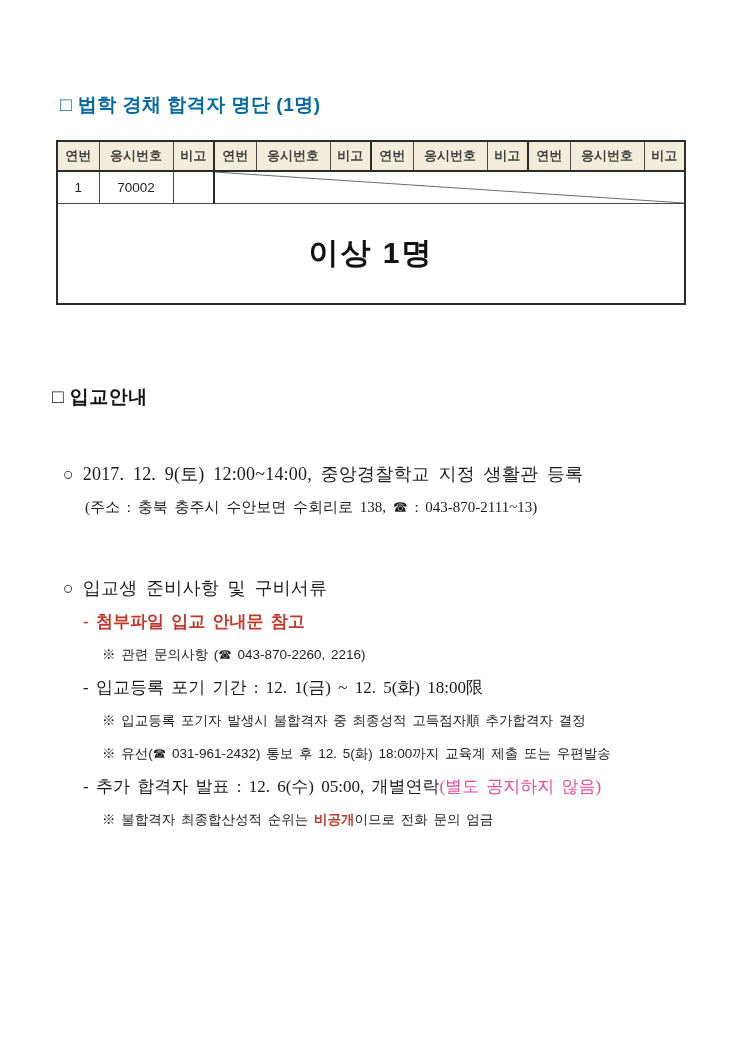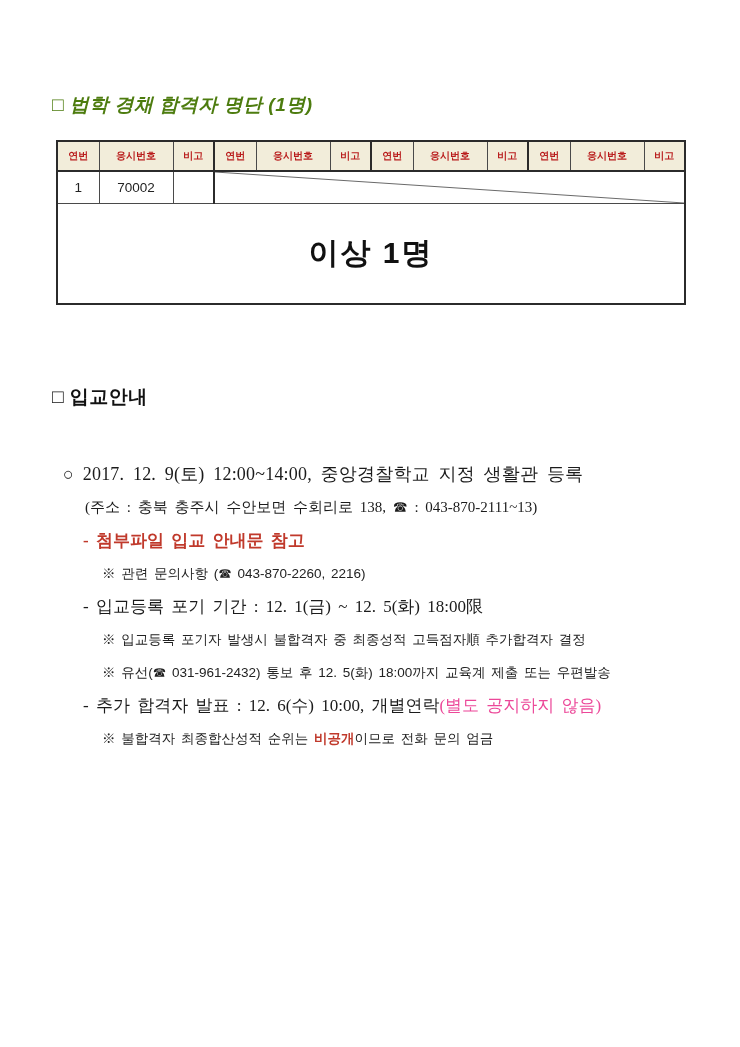--- a/index.html
+++ b/index.html
@@ -5,40 +5,40 @@
   html,body{margin:0;padding:0;}
   body{
     width:740px;height:1047px;background:#ffffff;
     font-family:"Liberation Sans",sans-serif;
     color:#1b1b1b;overflow:hidden;
   }
   .page{position:relative;width:740px;height:1047px;background:#ffffff;}
 
   
   .sec-title{
-    position:absolute;left:52px;margin:0;
+    position:absolute;left:60px;margin:0;
     font-family:"Liberation Sans",sans-serif;
-    font-size:19px;font-weight:bold;color:#4d7c0f;
-    letter-spacing:0.5px;white-space:nowrap;font-style:italic;
+    font-size:19px;font-weight:bold;color:#0369a1;
+    letter-spacing:0.5px;white-space:nowrap;
   }
   .sec-title.first{top:92px;}
 
   
   .pass-table{
     position:absolute;left:56px;top:140px;
     border-collapse:collapse;table-layout:fixed;width:628px;
     border:2px solid #2b2b2b;
   }
   .pass-table th,.pass-table td{
     border:1px solid #4a4a4a;padding:0;text-align:center;vertical-align:middle;
     overflow:hidden;
   }
   .pass-table th{
     background:#f2edda;height:28px;
-    font-size:10px;font-weight:bold;color:#b91c1c;
+    font-size:13px;font-weight:bold;color:#404040;
   }
   .pass-table th{border-bottom:2px solid #2b2b2b;}
   .pass-table th.gsep,.pass-table td.gsep{border-left:2px solid #2b2b2b;}
   .pass-table tr.data td{height:31px;font-size:13.5px;color:#222;}
   .pass-table td.diag-cell{position:relative;background:#ffffff;}
   .diag-svg{position:absolute;left:0;top:0;width:100%;height:100%;display:block;}
   .diag-svg line{stroke:#6a6a6a;stroke-width:1;vector-effect:non-scaling-stroke;}
   .pass-table tr.summary td{
     height:99px;font-size:30px;font-weight:bold;color:#111;
     letter-spacing:2px;
@@ -126,28 +126,29 @@
     </tr>
   </tbody>
     </table>
 
   <div class="guide">
     <h1 class="sec-head">□ 입교안내</h1>
 
     <div class="ln ln-o">○ 2017. 12. 9(토) 12:00~14:00, 중앙경찰학교 지정 생활관 등록</div>
     <div class="ln ln-addr">(주소 : 충북 충주시 수안보면 수회리로 138, ☎ : 043-870-2111~13)</div>
 
+    <div class="ln ln-o">○ 입교생 준비사항 및 구비서류</div>
     <div class="ln ln-dash red-bold">- 첨부파일 입교 안내문 참고</div>
     <div class="ln ln-note">※ 관련 문의사항 (☎ 043-870-2260, 2216)</div>
 
     <div class="ln ln-dash">- 입교등록 포기 기간 : 12. 1(금) ~ 12. 5(화) 18:00限</div>
     <div class="ln ln-note">※ 입교등록 포기자 발생시 불합격자 중 최종성적 고득점자順 추가합격자 결정</div>
     <div class="ln ln-note">※ 유선(☎ 031-961-2432) 통보 후 12. 5(화) 18:00까지 교육계 제출 또는 우편발송</div>
 
     <div class="ln ln-dash">
-      <span>- 추가 합격자 발표 : 12. 6(수) 10:00, 개별연락</span><span class="red">(별도 공지하지 않음)</span>
+      <span>- 추가 합격자 발표 : 12. 6(수) 05:00, 개별연락</span><span class="red">(별도 공지하지 않음)</span>
     </div>
     <div class="ln ln-note">
       <span>※ 불합격자 최종합산성적 순위는 </span><span class="red-bold">비공개</span><span>이므로 전화 문의 엄금</span>
     </div>
   </div>
 
 </div>
 
 </body></html>

